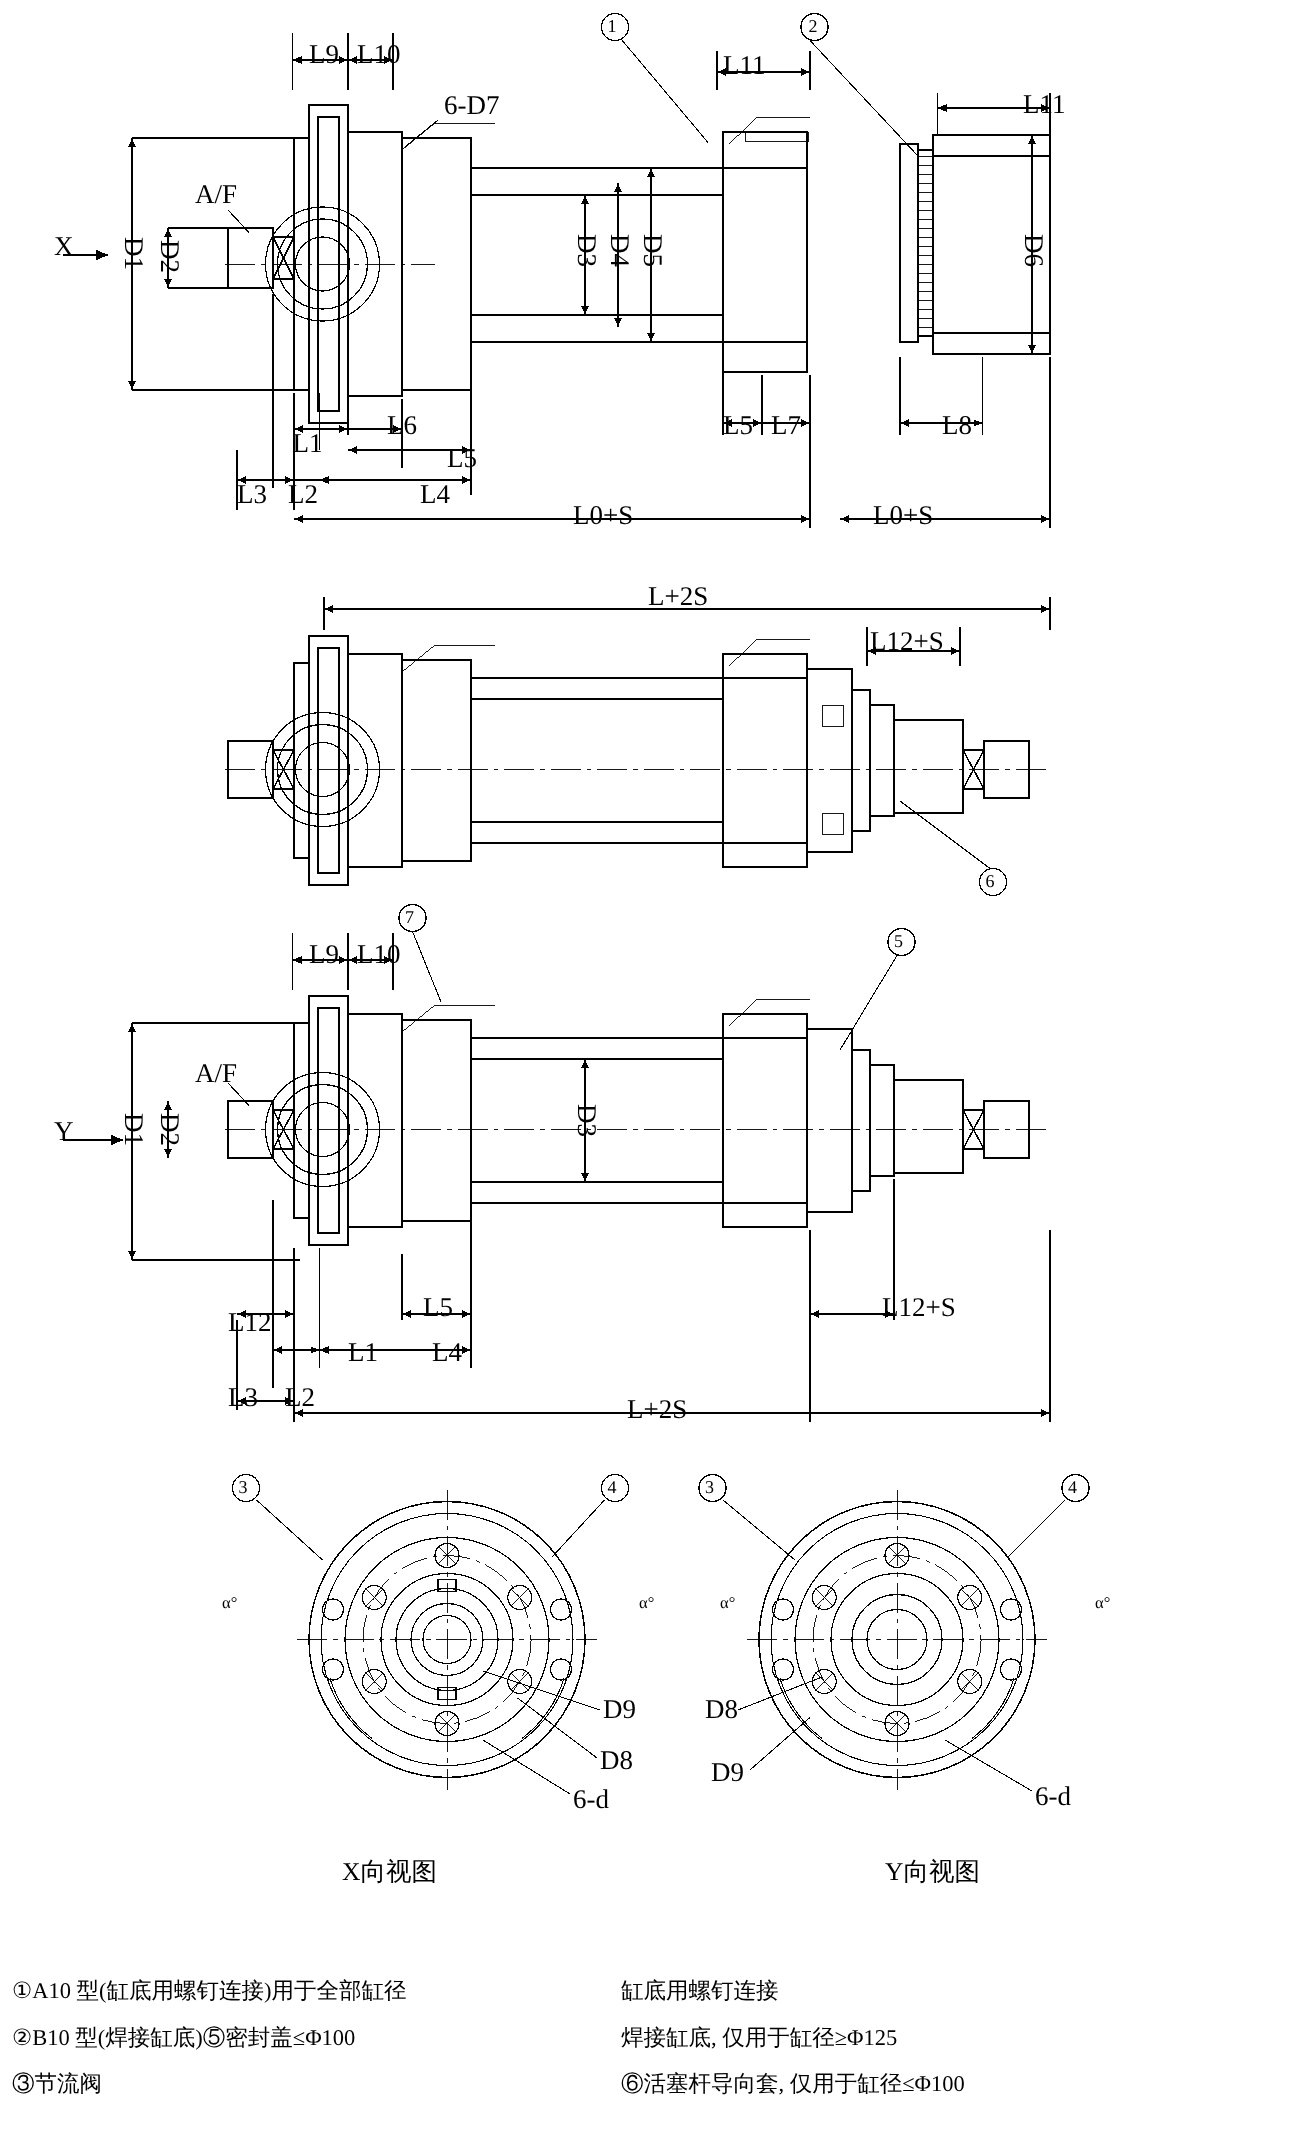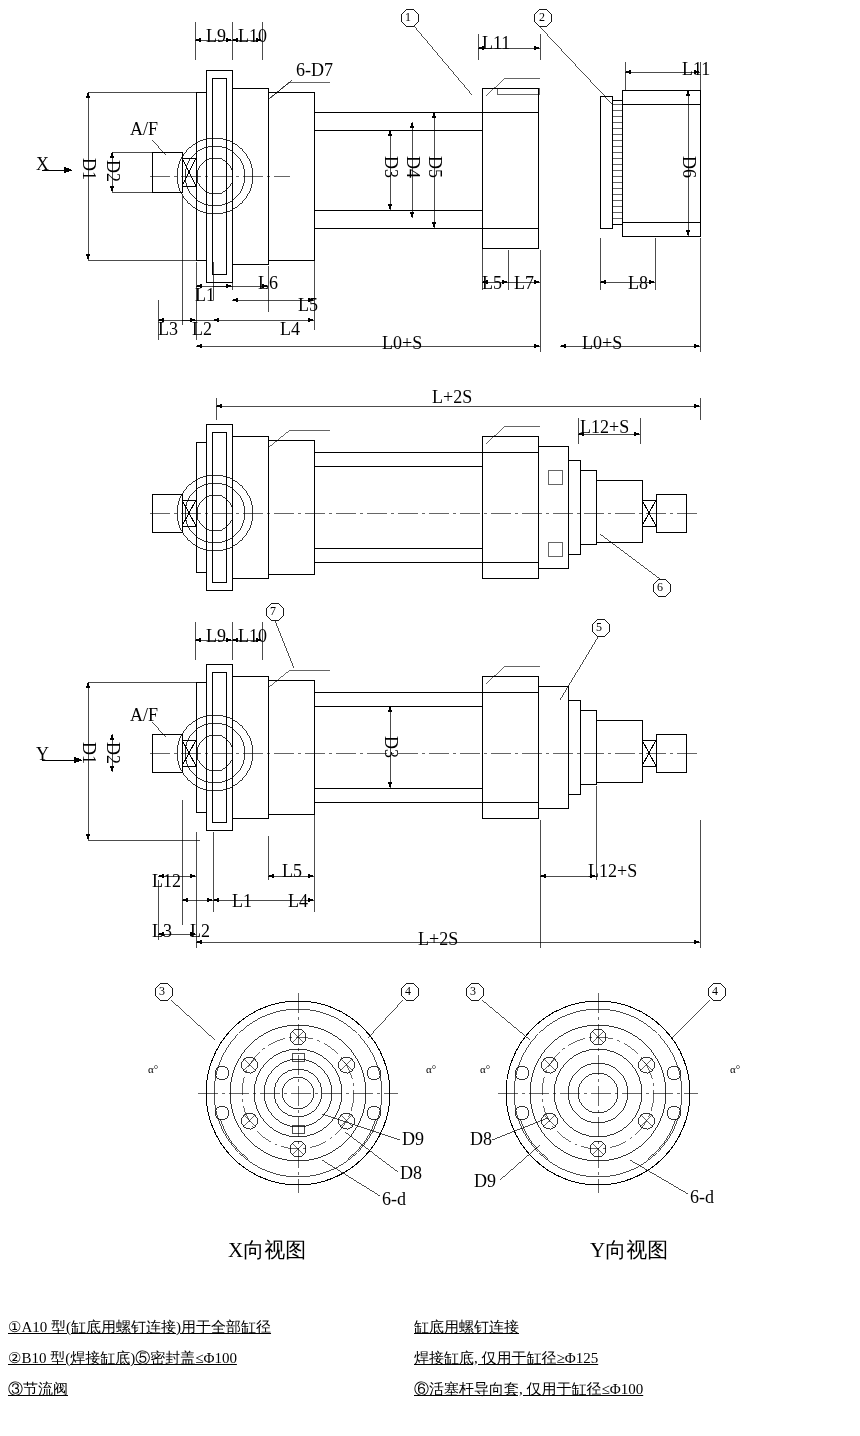--- a/index.html
+++ b/index.html
@@ -2,24 +2,24 @@
 <html><head>
 <meta charset="utf-8">
 <style>
   html,body{margin:0;padding:0;background:#fff;}
   body{width:860px;height:1436px;position:relative;font-family:"Liberation Serif",serif;color:#000;overflow:hidden;}
   #sheet{position:absolute;left:0;top:0;width:860px;height:1436px;}
   svg{position:absolute;left:0;top:0;width:860px;height:1436px;}
   .lbl{position:absolute;font-size:18px;line-height:1;white-space:nowrap;}
   .lbl.s{font-size:11px;}
   .lbl.v{writing-mode:vertical-rl;text-orientation:mixed;}
-  .cap{position:absolute;font-size:21px;white-space:nowrap;text-align:right;}
+  .cap{position:absolute;font-size:17px;white-space:nowrap;text-align:right;}
   .notes{position:absolute;left:0;top:1318px;width:860px;font-size:15px;}
   .notecol{position:absolute;}
-  .noteline{margin-bottom:12px;white-space:nowrap;text-decoration:underline;}
+  .noteline{margin-bottom:12px;white-space:nowrap;}
 </style>
 </head>
 <body>
 
 <div id="sheet">
 
 <svg viewBox="0 0 860 1436" xmlns="http://www.w3.org/2000/svg">
   <g fill="none" stroke="#000" stroke-width="1" shape-rendering="crispEdges">
 
   <g stroke-width="0.7">

